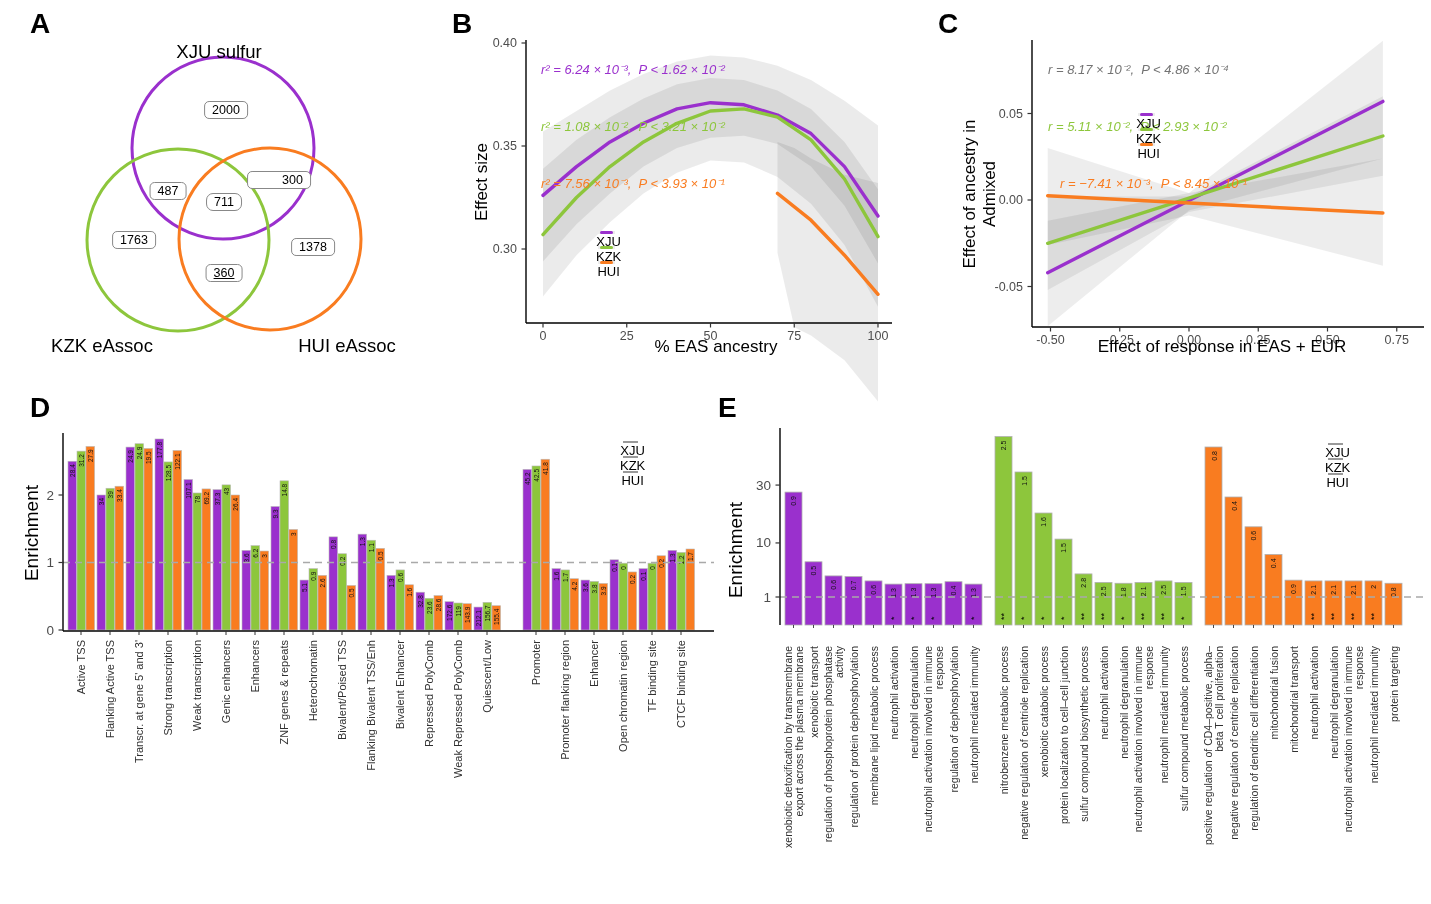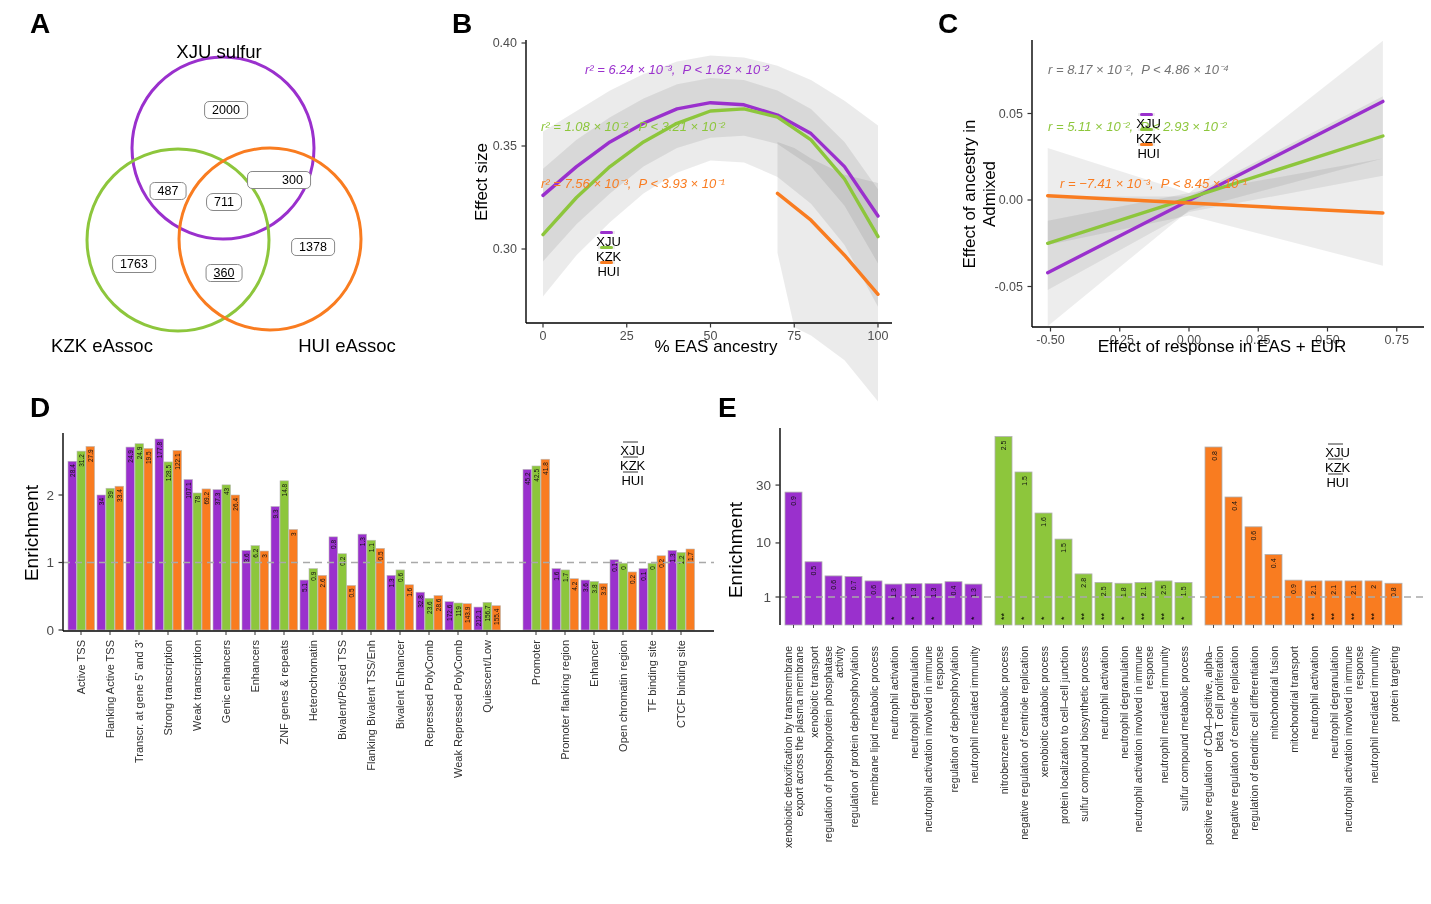--- a/index.html
+++ b/index.html
@@ -425,26 +425,26 @@
   <div class="panel-letter" style="left:30px;top:392px;">D</div>
   <div class="panel-letter" style="left:718px;top:392px;">E</div>
 
   <div class="venn-label" style="left:219px;top:52px;">XJU sulfur</div>
   <div class="venn-label" style="left:102px;top:346px;">KZK eAssoc</div>
   <div class="venn-label" style="left:347px;top:346px;text-align:right;">HUI eAssoc</div>
   <div class="venn-count" style="left:226px;top:110px;">2000</div>
   <div class="venn-count" style="left:168px;top:191px;">487</div>
   <div class="venn-count" style="left:279px;top:180px;padding-left:34px;">300</div>
   <div class="venn-count" style="left:224px;top:202px;border-radius:7px;">711</div>
-  <div class="venn-count" style="left:134px;top:264px;">1763</div>
+  <div class="venn-count" style="left:134px;top:240px;">1763</div>
   <div class="venn-count" style="left:313px;top:247px;">1378</div>
   <div class="venn-count" style="left:224px;top:273px;text-decoration:underline;">360</div>
 
   <div class="anno" style="left:541px;top:22px;">
-    <div style="color: rgb(154, 48, 205); margin-left: 44px;">r² = 6.24 × 10⁻³,  P &lt; 1.62 × 10⁻²</div>
+    <div style="color: rgb(154, 48, 205);">r² = 6.24 × 10⁻³,  P &lt; 1.62 × 10⁻²</div>
     <div style="color: rgb(141, 198, 60);">r² = 1.08 × 10⁻²,  P &lt; 3.21 × 10⁻²</div>
     <div style="color: rgb(249, 124, 32);">r² = 7.56 × 10⁻³,  P &lt; 3.93 × 10⁻¹</div>
   </div>
   <div class="ax-title" style="left:543px;top:337px;width:346px;">% EAS ancestry</div>
   <div class="ax-title vert" style="left:382px;top:172px;">Effect size</div>
   <div class="legend" style="left:596px;top:230px;">
     <div class="row">
         <span class="lg-key">
           <span class="lg-line" style="background: rgb(154, 48, 205);"></span>
         </span>

